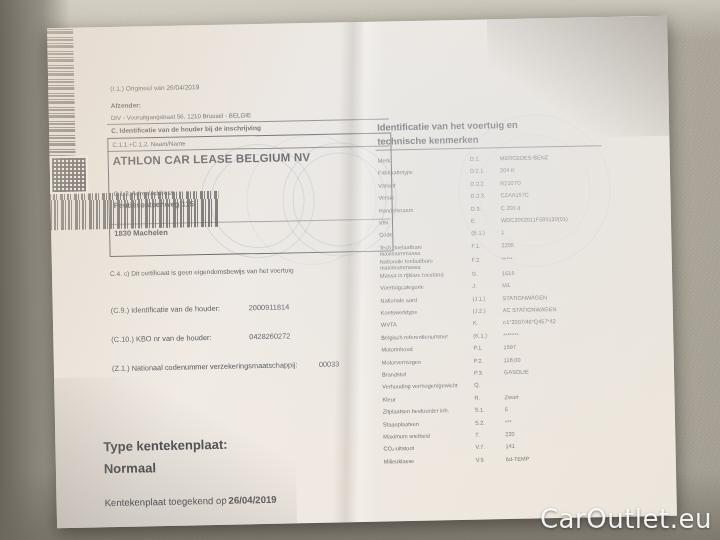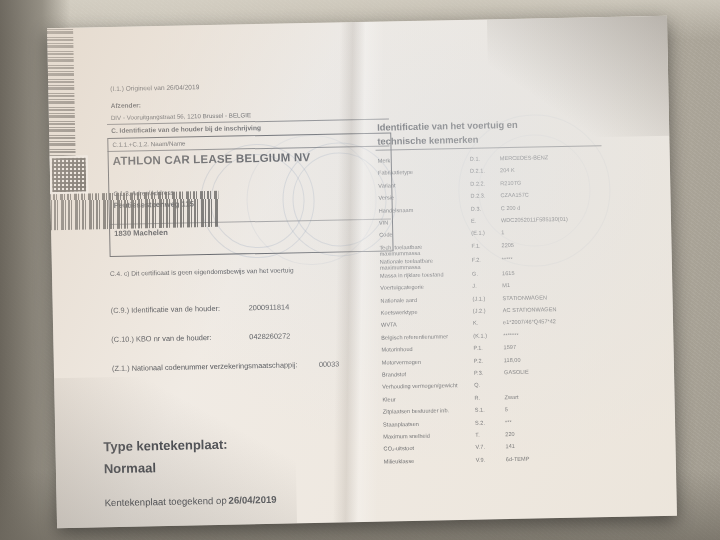--- a/index.html
+++ b/index.html
@@ -331,14 +331,17 @@
         </div>
 
     </div>
 
     <div class="paper-tint"></div>
     <div class="paper-fold"></div>
     <div class="paper-shadow-tr"></div>
     <div class="paper-shadow-bl"></div>
   </div>
 
+  <div class="watermark-logo">
+    <span class="bold">Car</span><span class="thin">Outlet</span><span class="thin">.eu</span>
+  </div>
 
 </div>
 
 </body></html>

